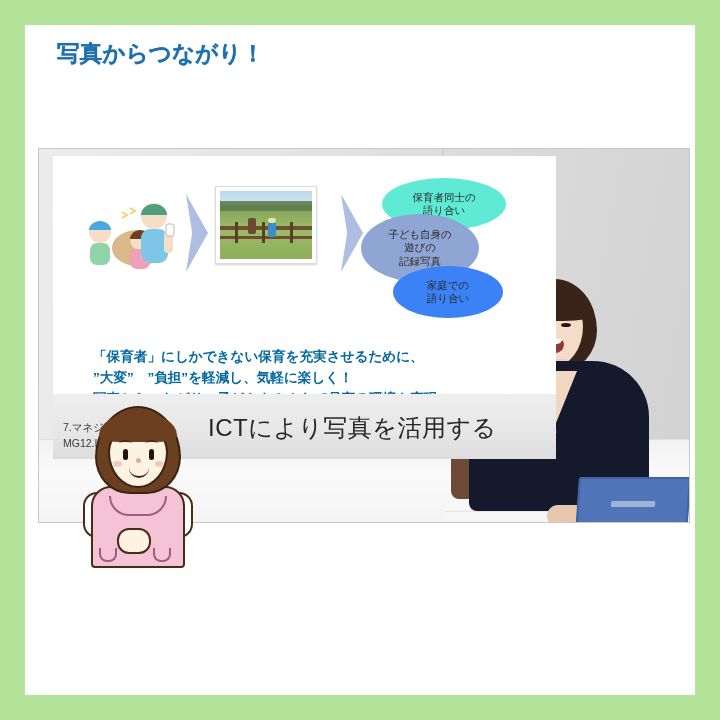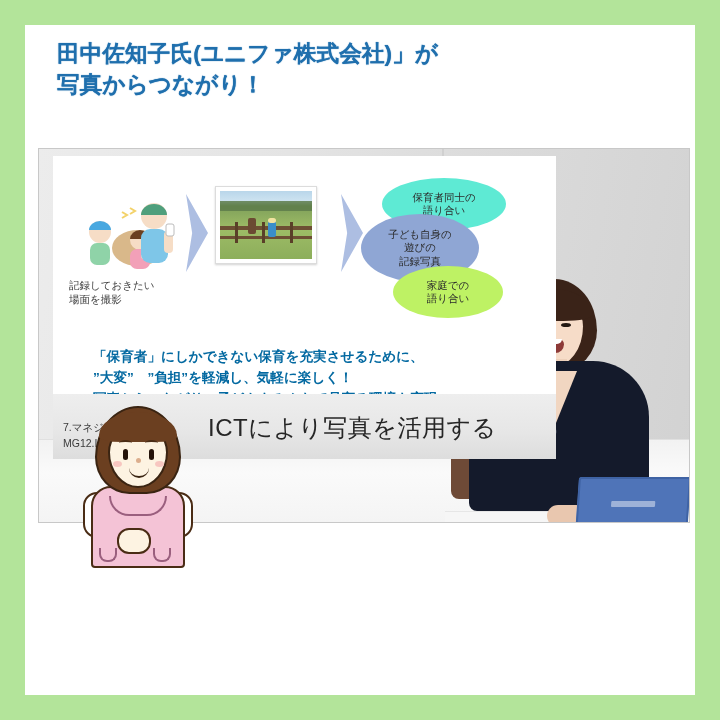--- a/index.html
+++ b/index.html
@@ -107,21 +107,21 @@
   .chev2{left:288px;top:38px;}
 
   .ell{
     position:absolute;border-radius:50%;
     display:flex;align-items:center;justify-content:center;
     text-align:center;color:#2b2b2b;
     font-size:10.5px;line-height:13.5px;white-space:pre-line;
   }
   .ell-orange{left:329px;top:22px;width:124px;height:52px;background:#5eead4;}
   .ell-blue{left:308px;top:58px;width:118px;height:68px;background:#8fa6d4;}
-  .ell-green{left:340px;top:110px;width:110px;height:52px;background:#bef264;}
+  .ell-green{left:340px;top:110px;width:110px;height:52px;background:#3b82f6;}
 
   
   .msg{
     position:absolute;left:40px;top:190px;width:430px;
     color:#0369a1;font-weight:bold;font-size:13.6px;line-height:21px;
     white-space:pre-line;
   }
   .copy{
     position:absolute;left:0;top:262px;width:503px;text-align:center;
     color:#c4c4c4;font-size:5.5px;letter-spacing:.3px;
@@ -268,21 +268,20 @@
     color:#2f6fb5;font-size:15px;line-height:30px;white-space:pre-line;
   }
 </style>
 </head>
 <body>
 
 <div class="page">
   <div class="card">
 
     <div class="headline">
-      <div>田中佐知子氏(ユニファ株式会社)」が</div>
       <div>写真からつながり！</div>
     </div>
 
     <div class="slideframe">
       <div class="roombg"></div>
       <div class="roomseam"></div>
       <div class="deskline"></div>
 
       <div class="person">
         <div class="p-chair"></div>
@@ -318,22 +317,20 @@
               <rect x="52" y="51" width="20" height="20" rx="7" fill="#f2a0b8"></rect>
               <circle cx="66" cy="58" r="3" fill="#f6ddc6"></circle>
               <circle cx="76" cy="18" r="13" fill="#f6ddc6"></circle>
               <path d="M63 17a13 11 0 0 1 26 0z" fill="#4f9f7c"></path>
               <rect x="63" y="31" width="27" height="34" rx="9" fill="#7ec6e8"></rect>
               <rect x="86" y="33" width="9" height="22" rx="4" fill="#f6ddc6"></rect>
               <rect x="88" y="26" width="8" height="12" rx="2" fill="#ffffff" stroke="#bcbcbc"></rect>
               <path d="M44 14l5 3-5 3M52 10l5 3-5 3" stroke="#f3d26a" stroke-width="2" fill="none"></path>
             </svg>
           </div>
-          <div class="cap cap1">記録しておきたい
-場面を撮影</div>
 
           <div class="chev chev1"></div>
 
           <div class="photo1">
             <div class="inner">
               <div class="hill"></div>
               <div class="fence"></div>
               <div class="fence2"></div>
               <div class="post" style="left:16%"></div>
               <div class="post" style="left:46%"></div>

